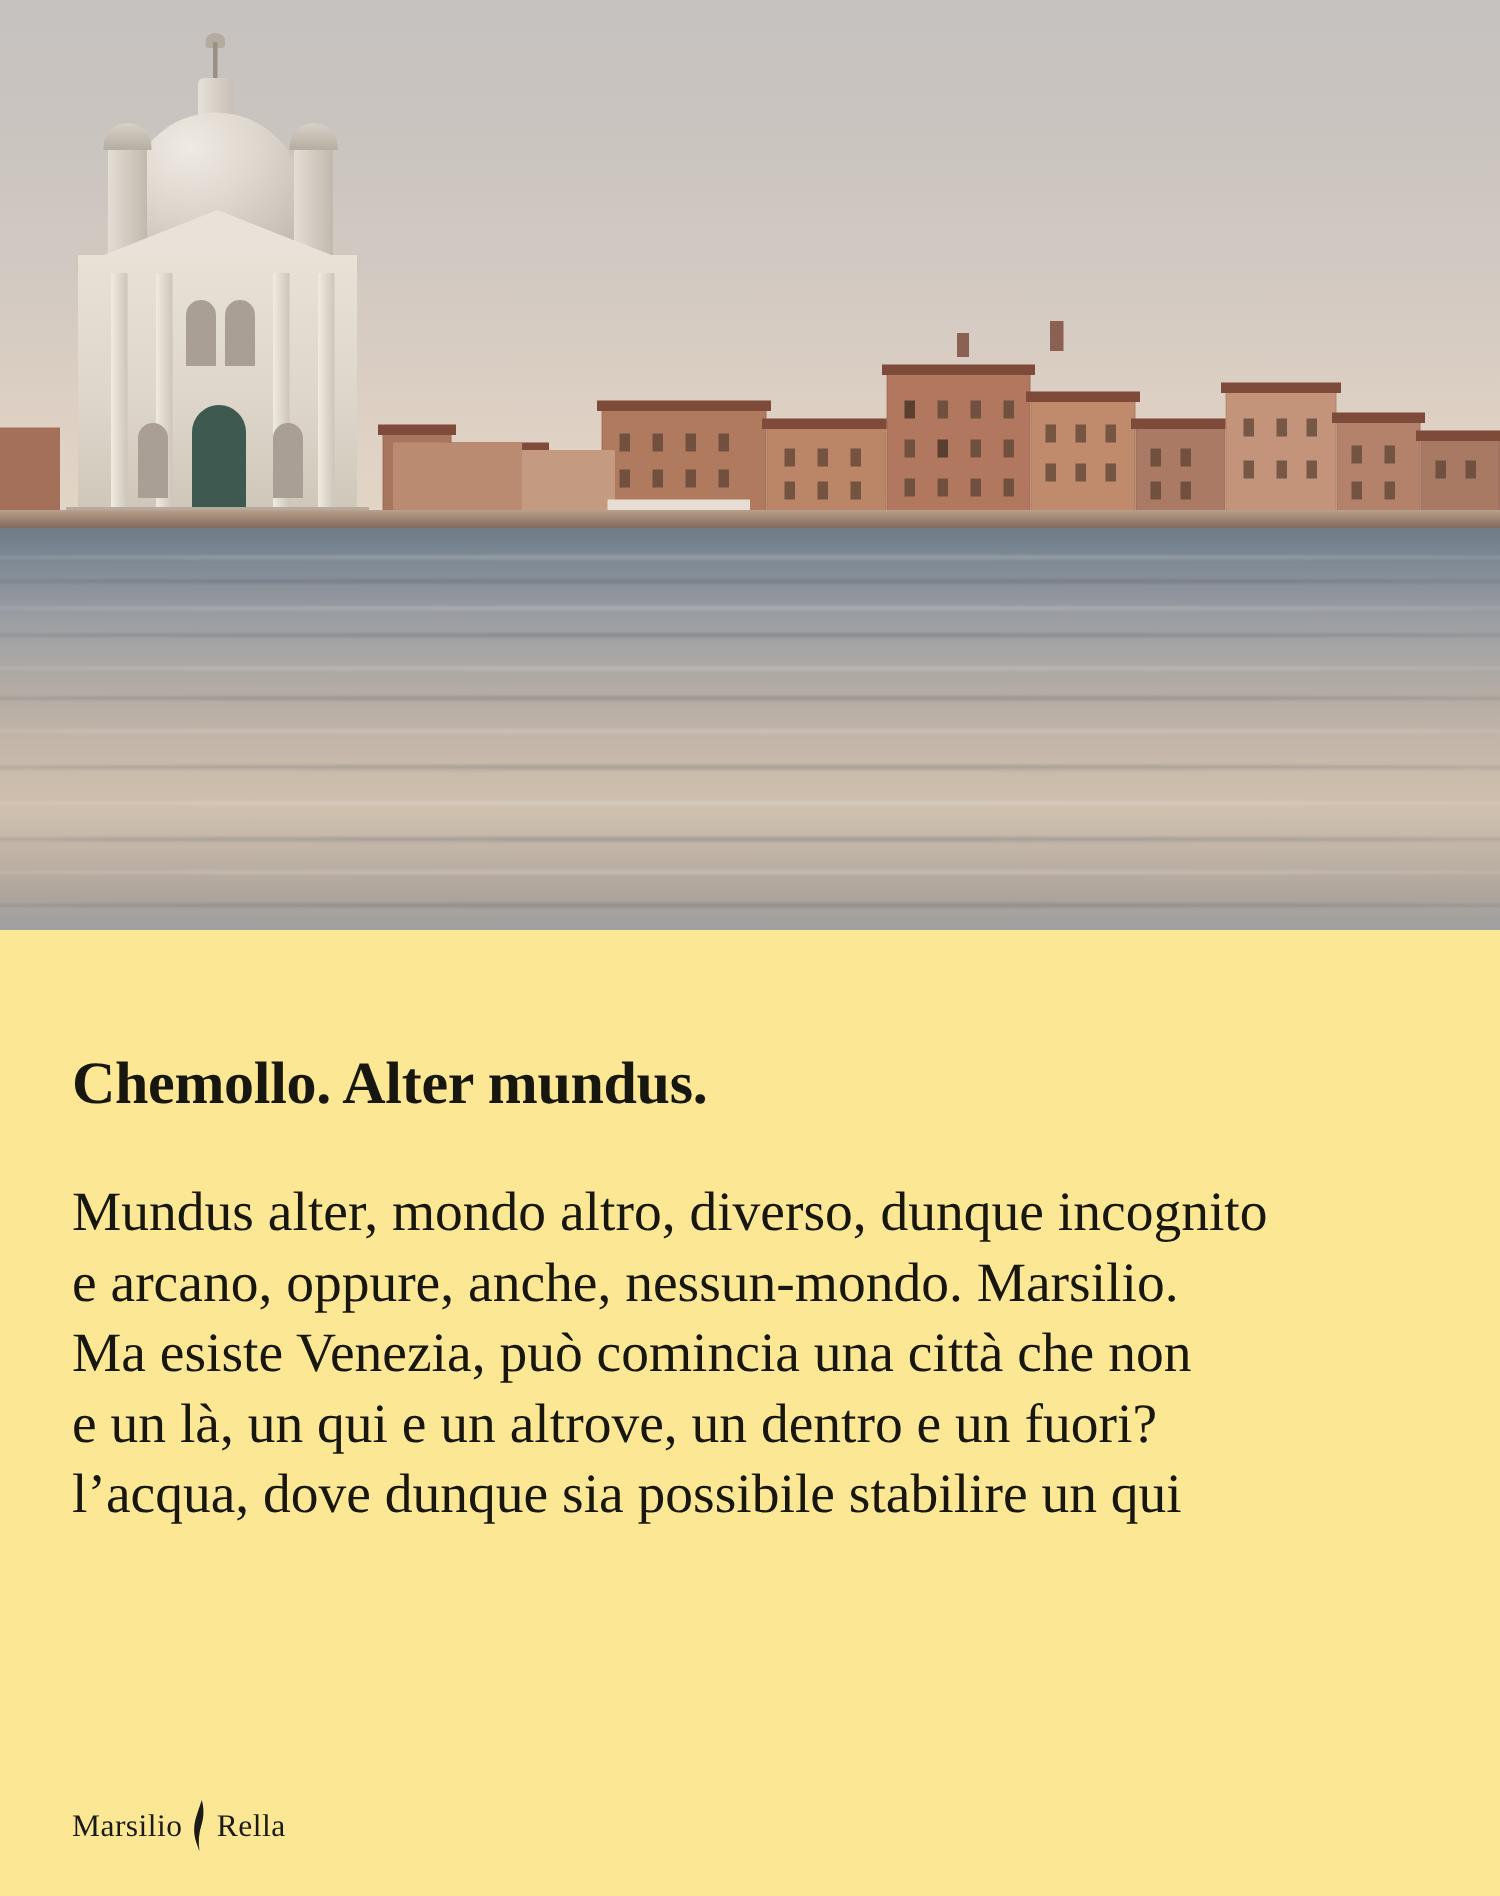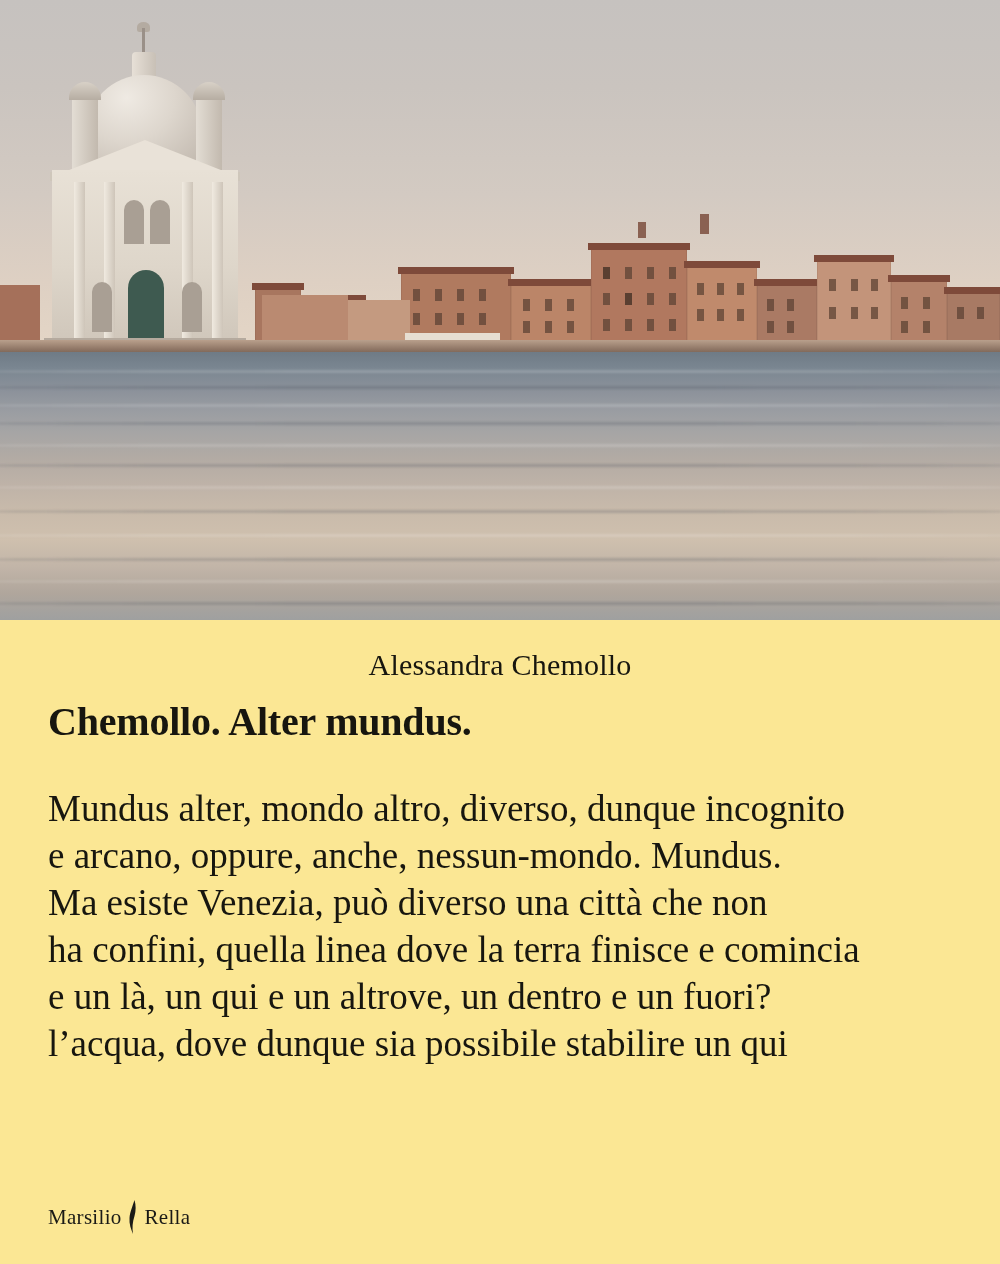--- a/index.html
+++ b/index.html
@@ -442,28 +442,26 @@
       <div class="wave" style="top:134px"></div>
       <div class="wave dark" style="top:158px"></div>
       <div class="wave" style="top:182px"></div>
       <div class="wave dark" style="top:206px"></div>
       <div class="wave" style="top:228px"></div>
       <div class="wave dark" style="top:250px"></div>
     </div>
   </div>
 
   <div class="textarea">
-    <div class="author-top">Alessandra Chemollo</div>
     <div class="title">Chemollo. Alter mundus.</div>
 
     <div class="blurb">
       <div>Mundus alter, mondo altro, diverso, dunque incognito</div>
-      <div>e arcano, oppure, anche, nessun-mondo. Mundus.</div>
-      <div>Ma esiste Venezia, può diverso una città che non</div>
-      <div>ha confini, quella linea dove la terra finisce e comincia</div>
+      <div>e arcano, oppure, anche, nessun-mondo. Marsilio.</div>
+      <div>Ma esiste Venezia, può comincia una città che non</div>
       <div>e un là, un qui e un altrove, un dentro e un fuori?</div>
       <div>l’acqua, dove dunque sia possibile stabilire un qui</div>
     </div>
 
 
     <div class="logo">
       <span class="logo-text">Marsilio</span>
       <span class="logo-mark">
         <svg width="17" height="34" viewBox="0 0 17 34">
           <path d="M9.5 0 C7 8, 5 12, 4.5 18 C4 24, 6 29, 8 34 C7 28, 7.5 22, 9.5 16 C11 11, 11 5, 9.5 0 Z" fill="#1a1a16"></path>

